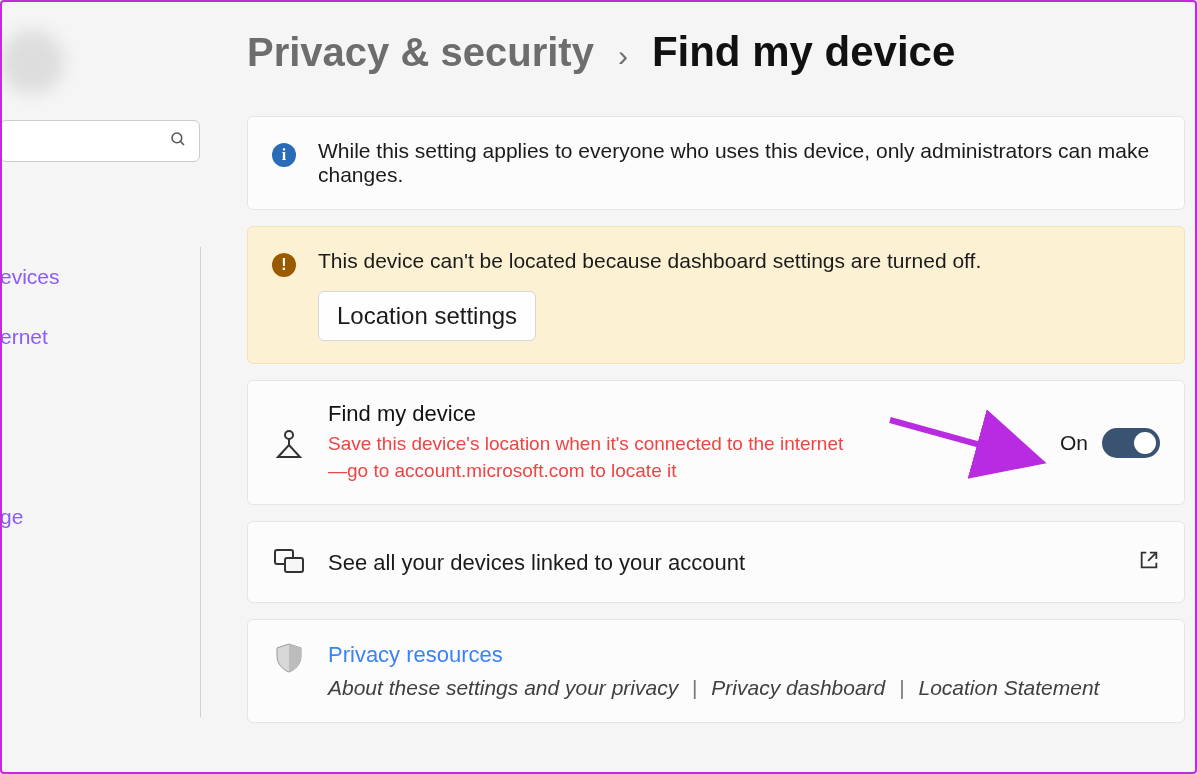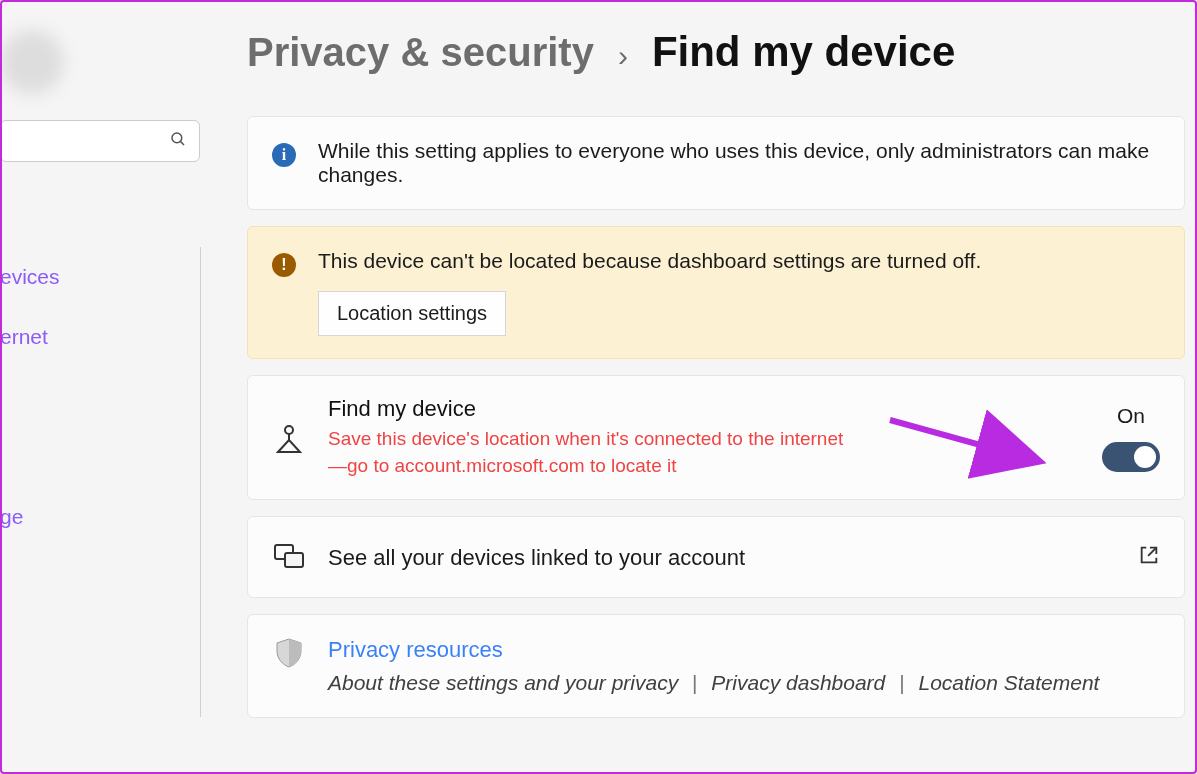--- a/index.html
+++ b/index.html
@@ -110,33 +110,33 @@
     border-radius:50%;
     background:#9a5b00;
     display:flex; align-items:center; justify-content:center;
     margin-top:4px;
   }
   .card.warn .icon-slot span { color:#fff; font-weight:700; font-size:16px; }
   .btn {
     display:inline-block;
     background:#fefefe;
     border:1px solid #d6d6d6;
-    border-radius:0;
+    border-radius:6px;
     padding:10px 18px;
-    font-size:20px;
+    font-size:24px;
     color:#1b1b1b;
     margin-top:18px;
     cursor:pointer;
   }
   .card.setting { align-items:center; padding:20px 24px; }
   .card.setting .icon-slot { width:34px; flex:0 0 34px; display:flex; justify-content:center; color:#333;}
   .card.setting .body { flex:1; }
   .card.setting .title { font-size:22px; color:#111; }
   .card.setting .desc { font-size:19px; color:#ef4444; margin-top:4px; line-height:1.4; max-width:520px;}
-  .toggle-wrap { display:flex; align-items:center; gap:14px;flex-direction:column; }
+  .toggle-wrap { display:flex; align-items:center; gap:14px; }
   .toggle-label { font-size:21px; }
   .toggle {
     width:58px; height:30px; border-radius:30px;
     background:#3a5372;
     position:relative;
   }
   .toggle .knob {
     position:absolute; right:4px; top:4px;
     width:22px; height:22px; border-radius:50%;
     background:#fff;

